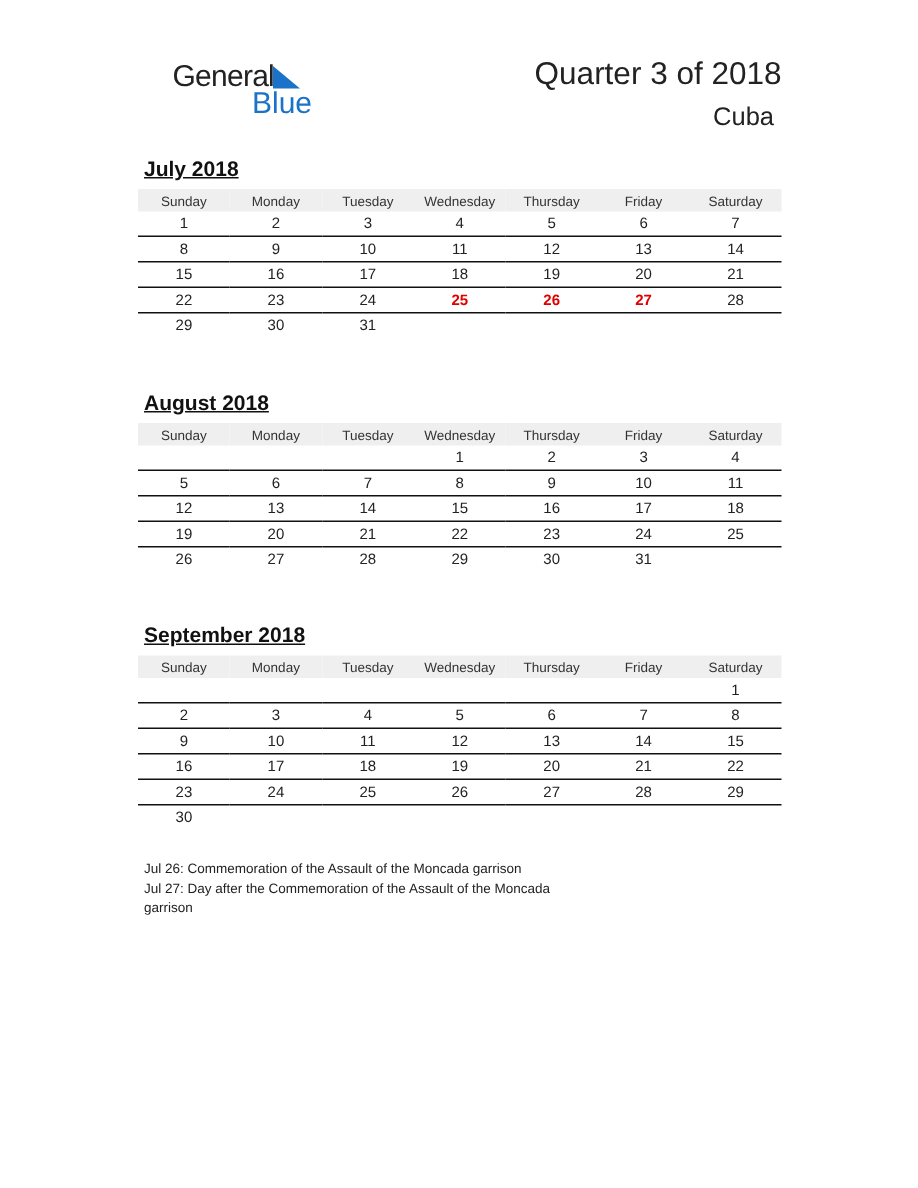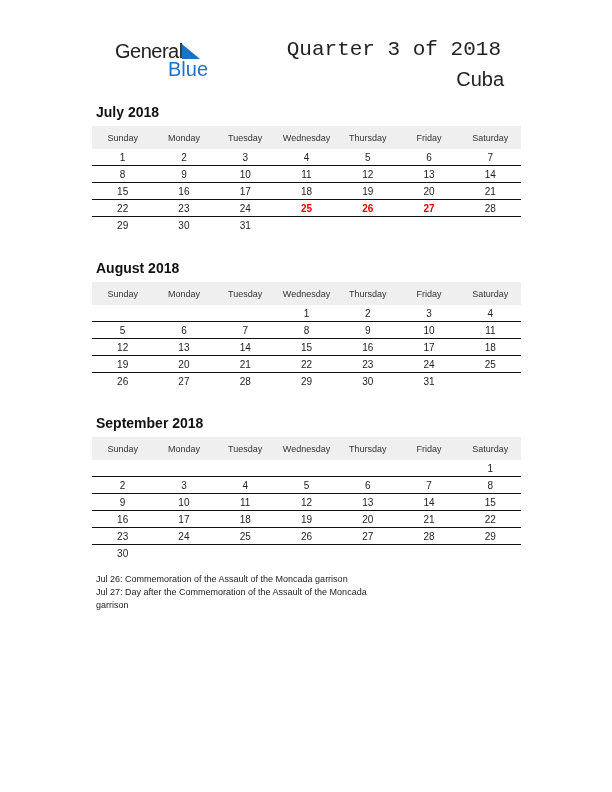--- a/index.html
+++ b/index.html
@@ -1,26 +1,26 @@
 <!DOCTYPE html>
 <html><head>
 <meta charset="utf-8">
 <style>
   html,body{margin:0;padding:0;background:#fff;}
   body{width:612px;height:792px;position:relative;font-family:"Liberation Sans","DejaVu Sans",sans-serif;color:#222;overflow:hidden;}
   .logo{position:absolute;left:93px;top:40px;width:100px;height:40px;margin-left:22px;}
   .logo .general{position:absolute;left:0;top:0;font-size:20px;color:#222;letter-spacing:-0.5px;}
   .logo .blue{position:absolute;left:53px;top:18px;font-size:20px;color:#1a73c9;}
   .logo .tri{position:absolute;left:67px;top:4px;width:0;height:0;border-left:18px solid transparent;border-bottom:15px solid #1a73c9;transform:scaleX(-1);}
-  .title{position:absolute;right:111px;top:38px;font-size:21px;color:#222;font-family:Liberation Mono, monospace;}
-  .country{position:absolute;right:108px;top:68px;font-size:20px;color:#222;}
+  .title{position:absolute;right:91px;top:38px;font-size:21px;color:#222;}
+  .country{position:absolute;right:96px;top:68px;font-size:17px;color:#222;}
   .month{position:absolute;left:92px;width:429px;}
-  .month h2{margin:0 0 5px 4px;font-size:14px;font-weight:bold;color:#111;height:17px;}
+  .month h2{margin:0 0 5px 4px;font-size:14px;font-weight:bold;color:#111;height:17px;text-decoration:underline;}
   table{border-collapse:collapse;width:429px;table-layout:fixed;}
-  th{background:#efefef;font-weight:normal;font-size:9px;color:#333;height:23px;padding:0;}
+  th{background:#efefef;font-weight:normal;font-size:9px;color:#333;height:15px;padding:0;}
   td{font-size:10px;text-align:center;height:16px;padding:0;border-bottom:1.3px solid #111;color:#222;}
   tr.last td{border-bottom:none;}
   td.hol{color:#e00000;font-weight:bold;}
   .notes{position:absolute;left:96px;top:573px;font-size:9px;line-height:13.2px;color:#222;width:300px;}
 </style>
 </head>
 <body>
 
 <div class="logo">
   <span class="general">General</span>

